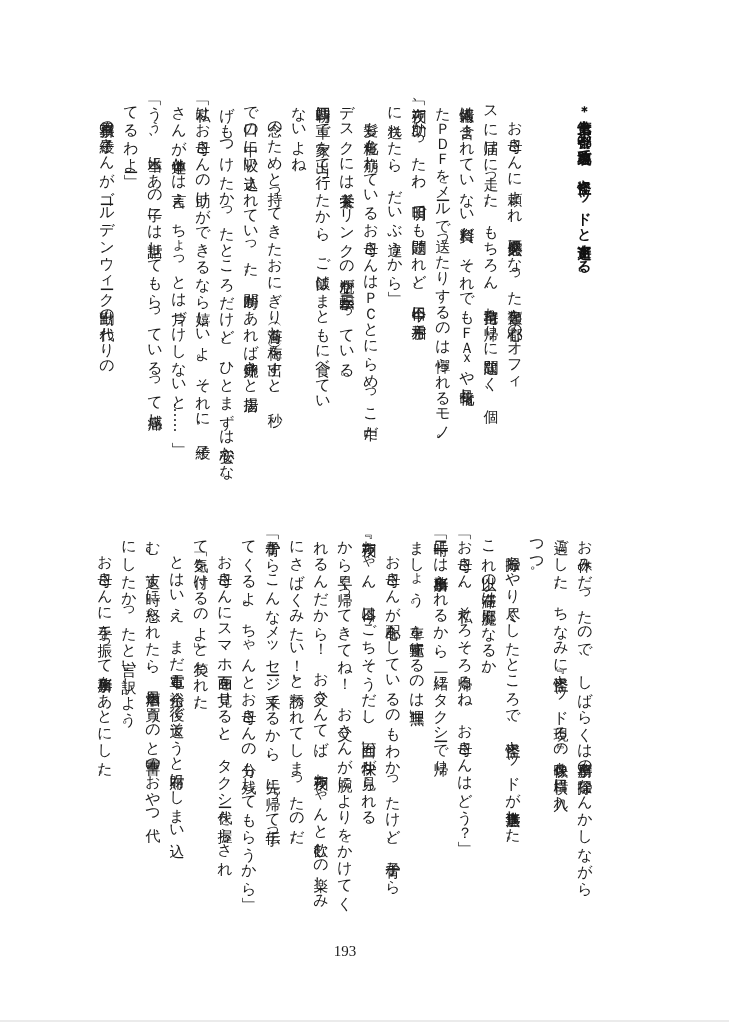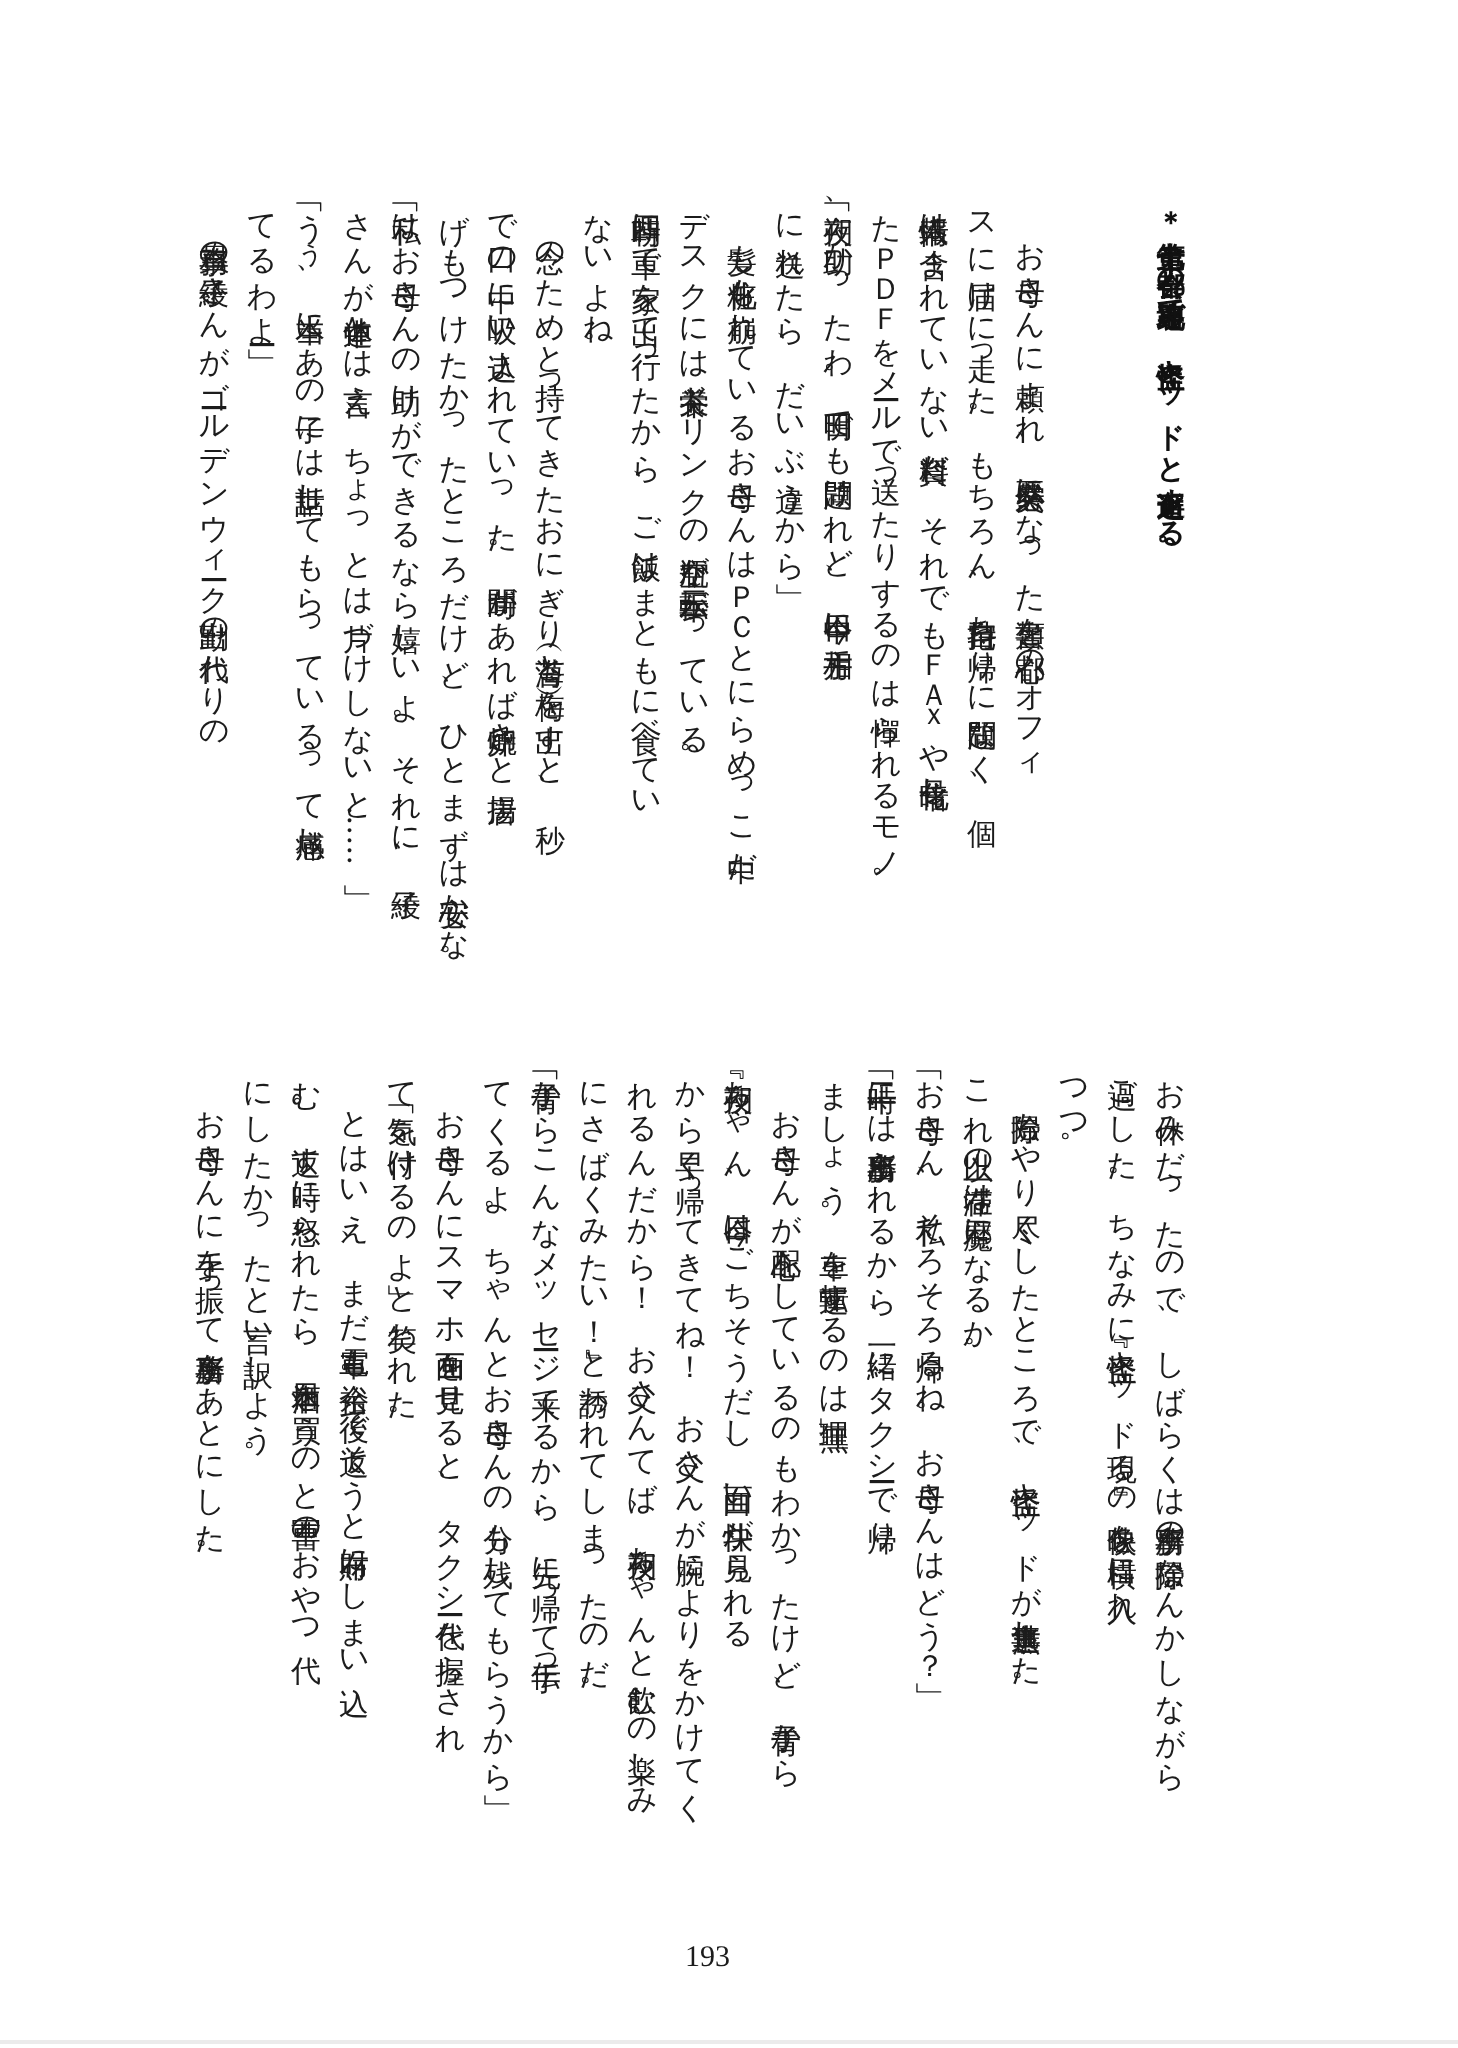--- a/index.html
+++ b/index.html
@@ -45,26 +45,25 @@
       white-space: pre;
       overflow: visible;
       font-family: "DejaVu Sans", "Liberation Sans", sans-serif;
       color: #111111;
     }
     .page-number {
       position: absolute;
       left: 325px;
       width: 40px;
       top: 942px;
-      text-align: right;
+      text-align: center;
       font-size: 15px;
       line-height: 18px;
       font-family: "Liberation Serif", "DejaVu Serif", serif;
       color: #1c1c1c;
-      margin-top: 28px;
     }
     .bottom-edge {
       position: absolute;
       left: 0;
       right: 0;
       top: 1020px;
       height: 2px;
       background: #ebebeb;
     }
   </style>

